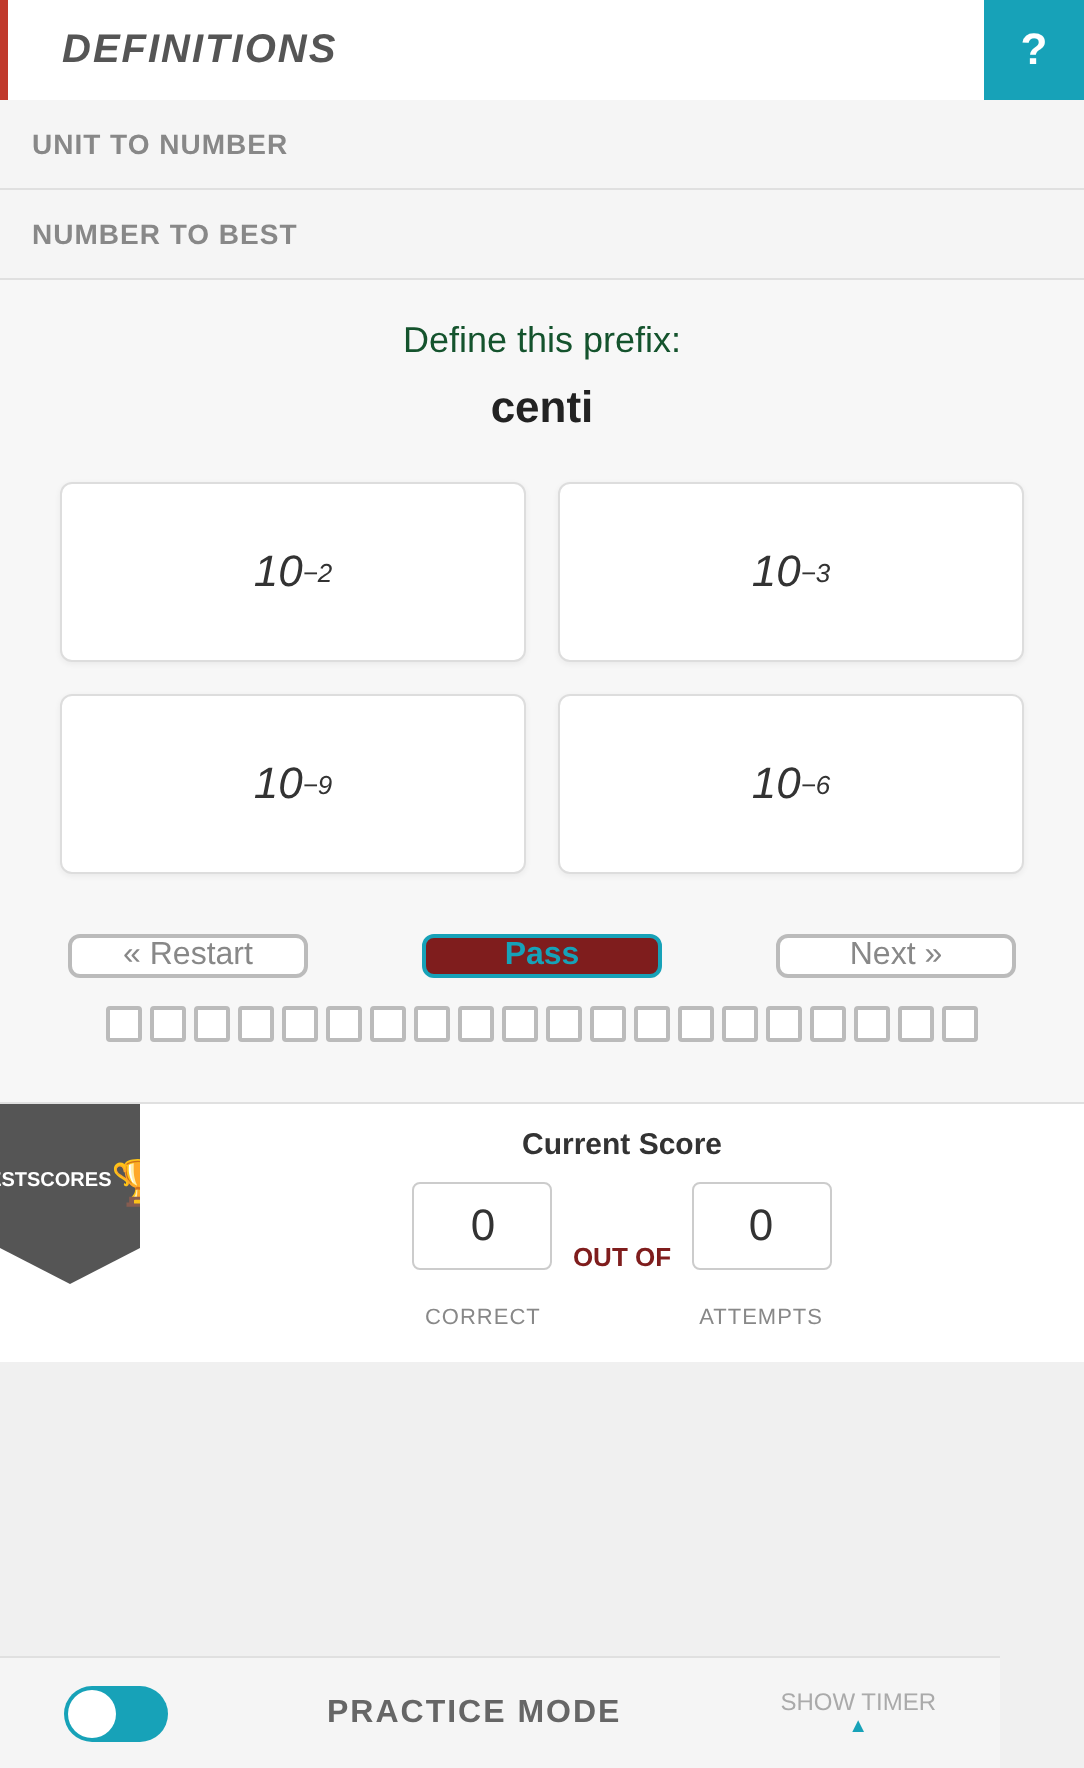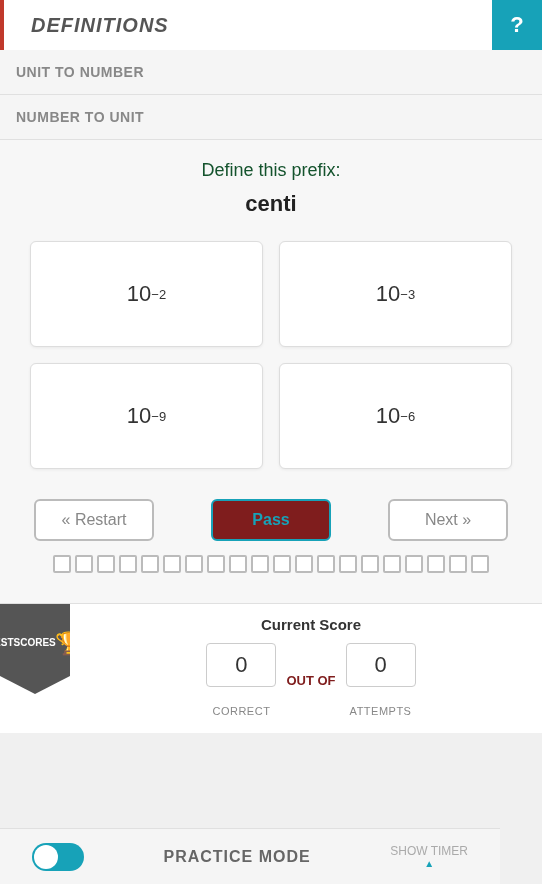--- a/index.html
+++ b/index.html
@@ -80,46 +80,47 @@
       display: grid;
       grid-template-columns: 1fr 1fr;
       gap: 16px;
       margin-bottom: 30px;
     }
 
     .answer-card {
       background: #fff;
       border: 1px solid #ddd;
       border-radius: 6px;
-      height: 106px;
+      height: 90px;
       display: flex;
       align-items: center;
       justify-content: center;
       font-size: 22px;
       color: #333;
       cursor: pointer;
       box-shadow: 0 1px 3px rgba(0,0,0,0.06);
+      font-style: italic;
     }
 
     sup {
       font-size: 13px;
       vertical-align: super;
     }
 
     
     .buttons-row {
       display: flex;
       justify-content: space-between;
       align-items: center;
       margin-bottom: 14px;
       padding: 0 4px;
     }
 
     .btn {
-      padding: 10px 20px;
+      padding: 0 20px;
       border-radius: 6px;
       font-size: 16px;
       cursor: pointer;
       border: 2px solid #bbb;
       background: #fff;
       color: #888;
       min-width: 120px;
       text-align: center;
     }
     .btn-pass {
@@ -275,21 +276,21 @@
   </style>
 </head>
 <body>
 
 <div class="header">
   <div class="header-title">DEFINITIONS</div>
   <div class="help-btn">?</div>
 </div>
 
 <div class="nav-tab">UNIT TO NUMBER</div>
-<div class="nav-tab">NUMBER TO UNIT</div>
+<div class="nav-tab">NUMBER TO BEST</div>
 
 <div class="main">
   <div class="question-label">Define this prefix:</div>
   <div class="prefix-word">centi</div>
 
   <div class="answer-grid">
     <div class="answer-card">
       10<sup>−2</sup>
     </div>
     <div class="answer-card">

